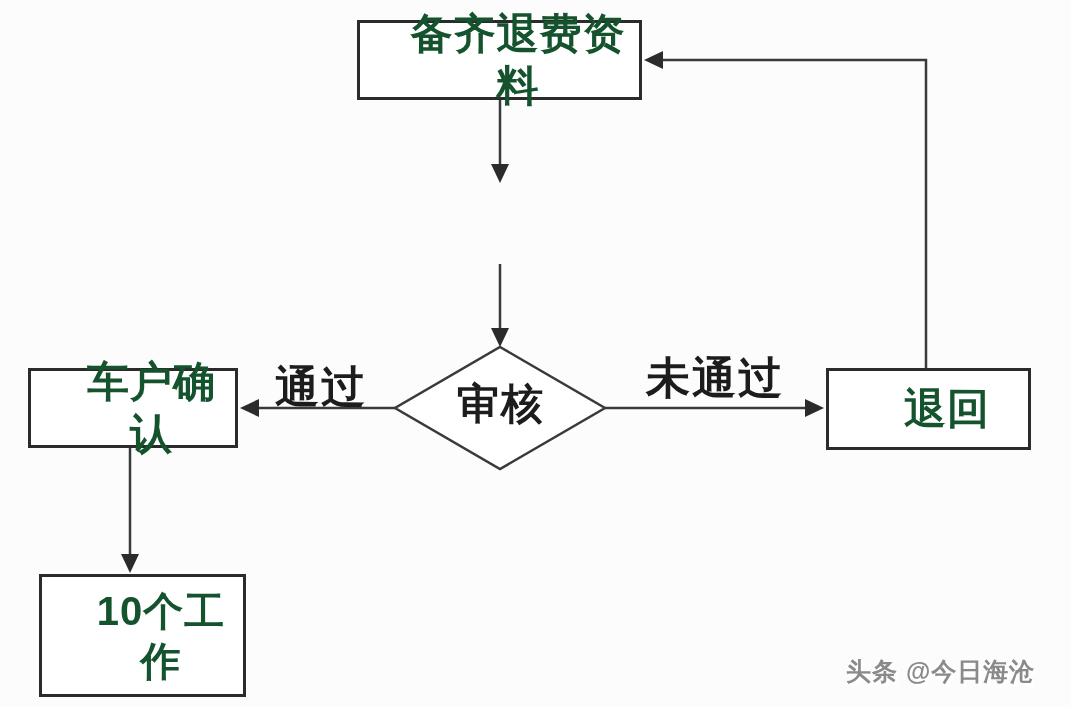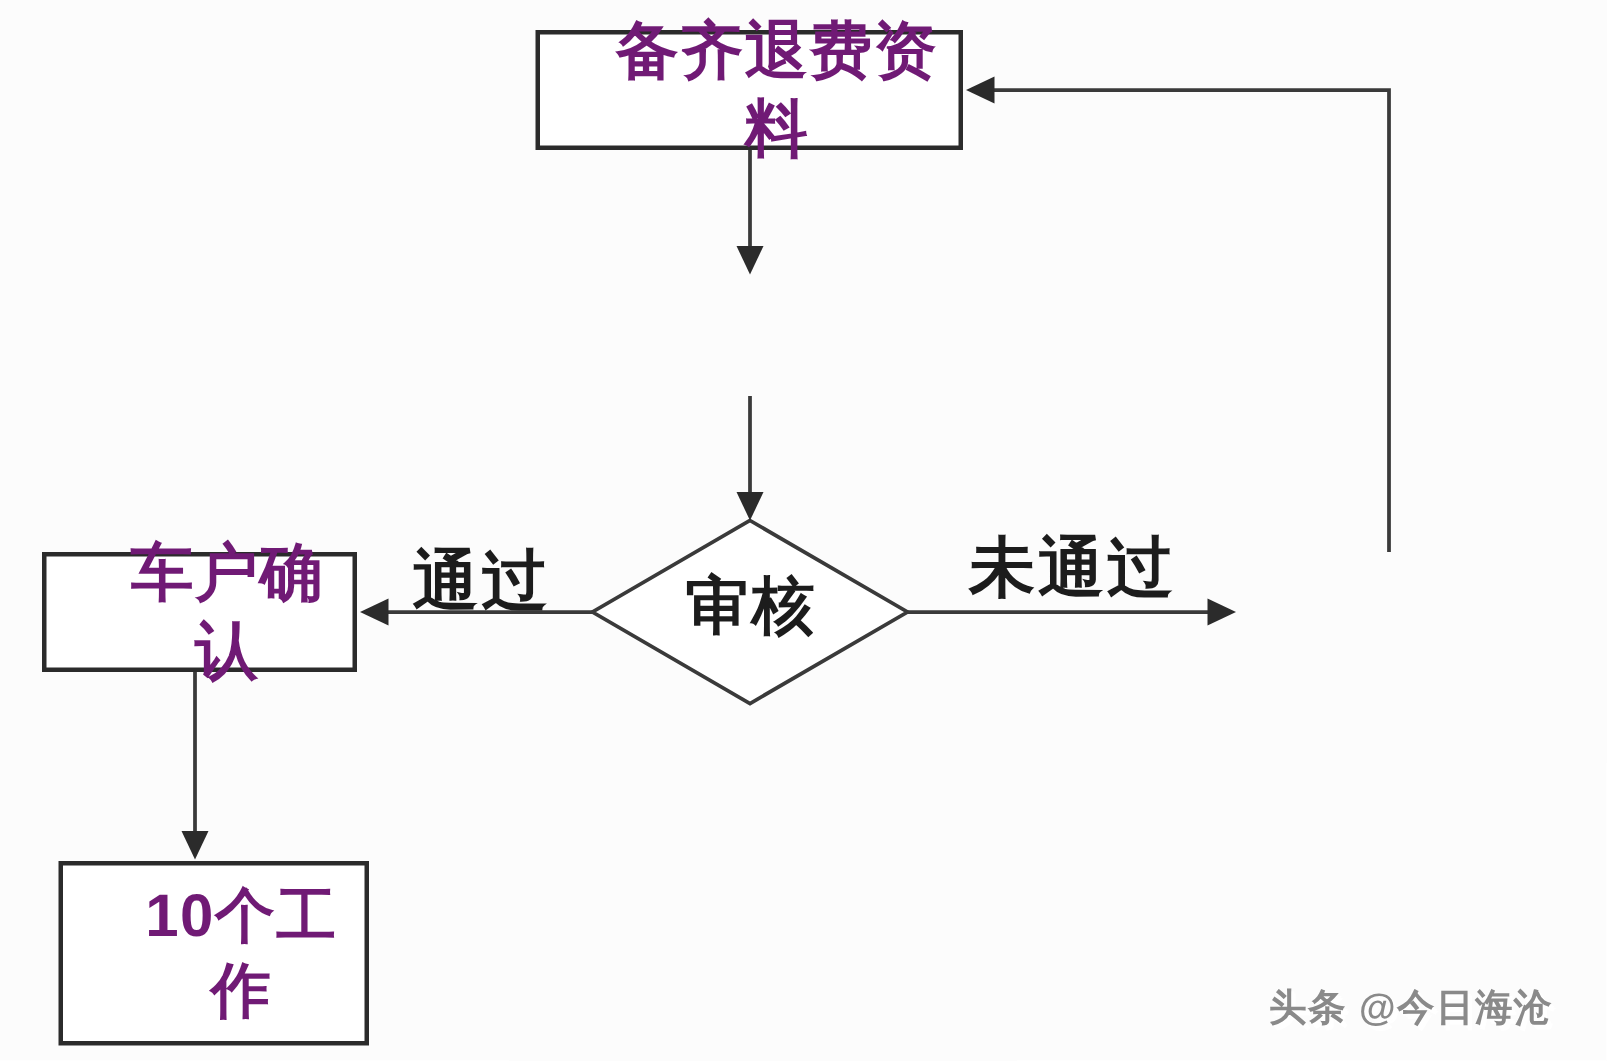--- a/index.html
+++ b/index.html
@@ -23,21 +23,21 @@
   .node {
     position: absolute;
     box-sizing: border-box;
     background: #ffffff;
     border: 3px solid #2b2b2b;
     display: flex;
     align-items: center;
     justify-content: center;
     text-align: center;
     font-weight: 700;
-    color: #701a75;
+    color: #14532d;
     font-size: 42px;
     letter-spacing: 1px;
     line-height: 1.25;
     padding-left: 37px;
   }
   .node-prepare { left: 357px; top: 20px;  width: 285px; height: 80px; }
   .node-window  { left: 399px; top: 184px; width: 206px; height: 80px; }
   .node-confirm { left: 28px;  top: 368px; width: 210px; height: 80px; justify-content: center; }
   .node-return  { left: 826px; top: 368px; width: 205px; height: 82px; }
   .node-arrive  { left: 39px;  top: 574px; width: 207px; height: 123px; font-size: 40px; }
@@ -109,20 +109,23 @@
 
 
   <div class="diamond-label">
     <span>审核</span>
   </div>
 
   <div class="node node-confirm">
     <span>车户确认</span>
   </div>
 
+  <div class="node node-return">
+    <span>退回</span>
+  </div>
 
   <div class="node node-arrive">
     <span>
       <span>10个工作</span><br>
     </span>
   </div>
 
   <div class="edge-label edge-label-pass">通过</div>
   <div class="edge-label edge-label-fail">未通过</div>
 

